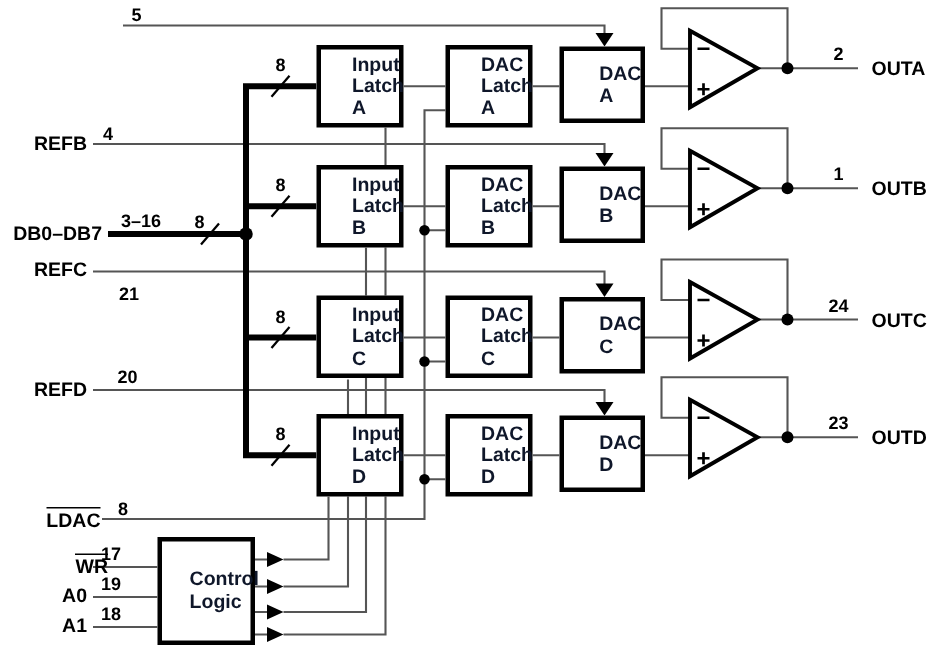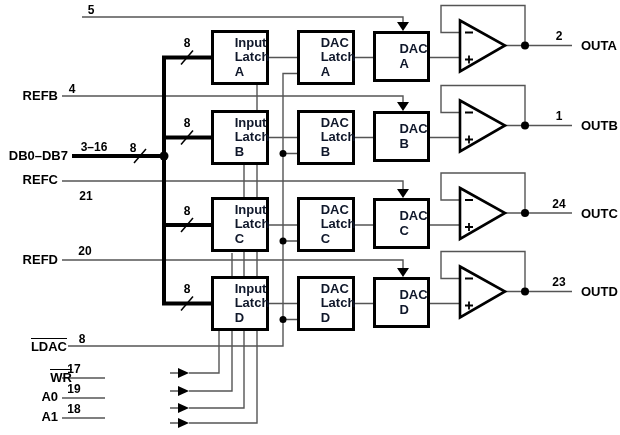--- a/index.html
+++ b/index.html
@@ -136,20 +136,22 @@
 
   <div class="box" style="left:373px;top:31px;width:57px;height:51px;">DAC
 A</div>
   <div class="box" style="left:373px;top:111px;width:57px;height:51px;">DAC
 B</div>
   <div class="box" style="left:373px;top:198px;width:57px;height:51px;">DAC
 C</div>
   <div class="box" style="left:373px;top:277px;width:57px;height:51px;">DAC
 D</div>
 
+  <div class="box" style="left:105px;top:358px;width:65px;height:72px;">Control
+Logic</div>
 
   <span class="lbl r" style="left:0;top:88px;width:58px;">REFB</span>
   <span class="lbl r" style="left:0;top:148px;width:68px;">DB0–DB7</span>
   <span class="lbl r" style="left:0;top:172px;width:58px;text-align:right;">REFC</span>
   <span class="lbl r" style="left:0;top:252px;width:58px;">REFD</span>
   <span class="lbl r" style="left:0;top:338px;width:67px;"><span class="ov">LDAC</span></span>
   <span class="lbl r" style="left:14px;top:369px;width:58px;"><span class="ov">WR</span></span>
   <span class="lbl r" style="left:0;top:389px;width:58px;">A0</span>
   <span class="lbl r" style="left:0;top:409px;width:58px;">A1</span>
 

